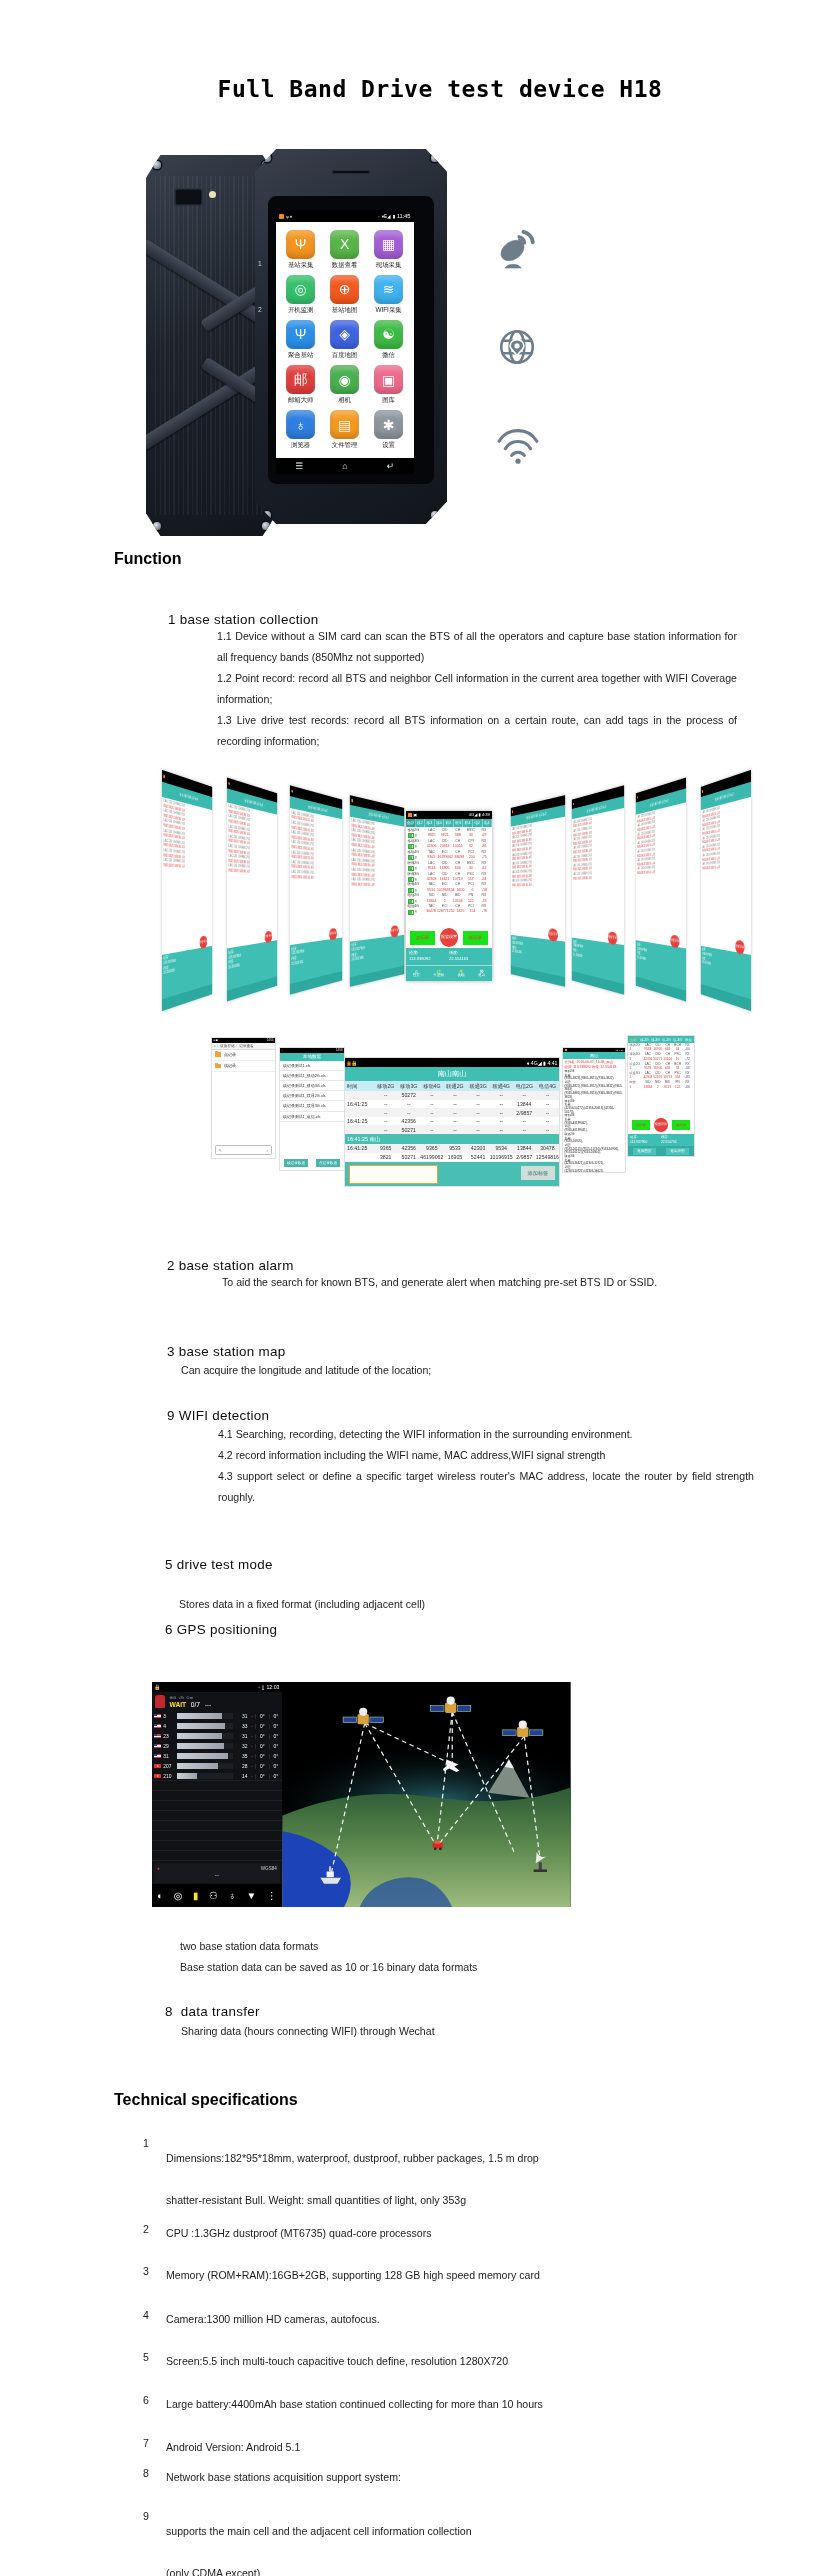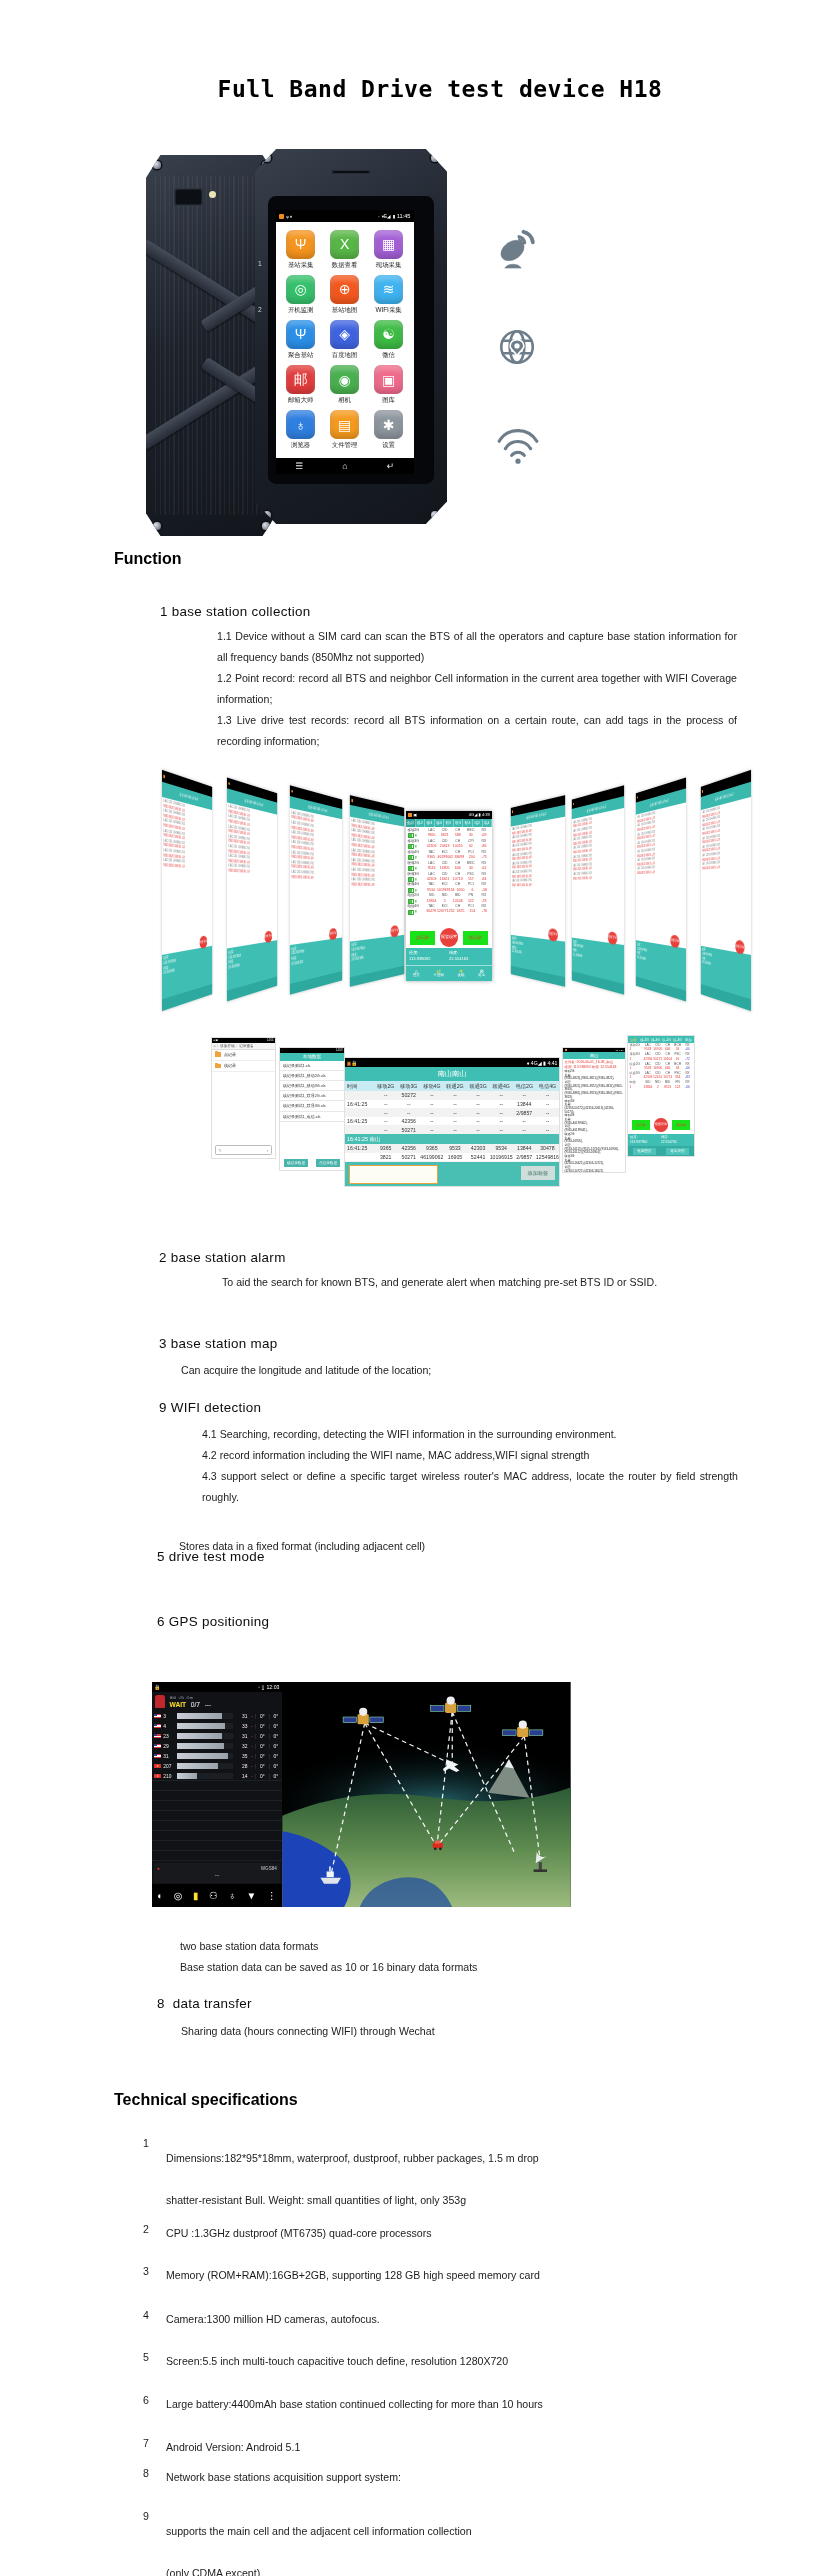--- a/index.html
+++ b/index.html
@@ -45,21 +45,21 @@
           inset 0 5.2px 5.2px rgba(255,255,255,.25);}
   .app-lb{font-size:6.4px;color:#222;margin-top:2.1px;white-space:nowrap;}
   .dnav{height:16.5px;background:#000;color:#eee;display:flex;align-items:center;
         justify-content:space-around;font-size:8.8px;flex:none;}
   .sideno{position:absolute;color:#cfd6df;font-size:6.7px;left:3.1px;}
 
   .side-icon{position:absolute;left:496px;}
 
   
   .h2{position:absolute;left:114px;margin:0;font-size:16px;font-weight:bold;color:#000;}
-  .secH{position:absolute;margin:8px;font-size:13.4px;font-weight:400;color:#0d0d0d;letter-spacing:0.3px;}
+  .secH{position:absolute;margin:16px;font-size:13.4px;font-weight:400;color:#0d0d0d;letter-spacing:0.3px;}
   .para{position:absolute;font-size:10.6px;line-height:21px;color:#1c1c1c;text-align:justify;
         white-space:pre-line;}
   .plain{text-align:left;}
 
   
   .fan{position:absolute;left:149px;top:779px;width:587px;height:229px;}
   .mini{position:absolute;background:#fff;box-shadow:0 0 3.1px rgba(0,0,0,.25);display:flex;
         flex-direction:column;overflow:hidden;}
   .mini .ms{height:5%;background:#000;display:flex;align-items:center;padding:0 1.5px;flex:none;}
   .mini .ms i{width:2.6px;height:2.6px;background:#f08c1e;border-radius:0.5px;display:block;}
@@ -1102,26 +1102,26 @@
     </div>
   </div>
 
   <h3 class="secH" style="left:151px;top:1242px">2 base station alarm</h3>
   <div class="para" style="left:222px;top:1272px;width:515px">To aid the search for known BTS, and generate alert when matching pre-set BTS ID or SSID.</div>
 
   <h3 class="secH" style="left:151px;top:1328px">3 base station map</h3>
   <div class="para plain" style="left:181px;top:1360px;width:546px">Can acquire the longitude and latitude of the location;</div>
 
   <h3 class="secH" style="left:151px;top:1392px">9 WIFI detection</h3>
-  <div class="para" style="left:202px;top:1424px;width:536px">4.1 Searching, recording, detecting the WIFI information in the surrounding environment.
+  <div class="para" style="left:218px;top:1424px;width:536px">4.1 Searching, recording, detecting the WIFI information in the surrounding environment.
 4.2 record information including the WIFI name, MAC address,WIFI signal strength
 4.3 support select or define a specific target wireless router's MAC address, locate the router by field strength roughly.</div>
 
   <h3 class="secH" style="left:149px;top:1541px">5 drive test mode</h3>
-  <div class="para plain" style="left:179px;top:1536px;width:546px">Stores data in a fixed format (including adjacent cell)</div>
+  <div class="para plain" style="left:179px;top:1594px;width:546px">Stores data in a fixed format (including adjacent cell)</div>
 
   <h3 class="secH" style="left:149px;top:1606px">6 GPS positioning</h3>
 
   <div class="gps">
     <div class="gps-left">
       <div class="gps-sbar">
           <span>🔒</span>
         <span style="margin-left:auto;margin-right:2.1px">◦ ▯</span>
         <span>12:03</span>
         </div>

